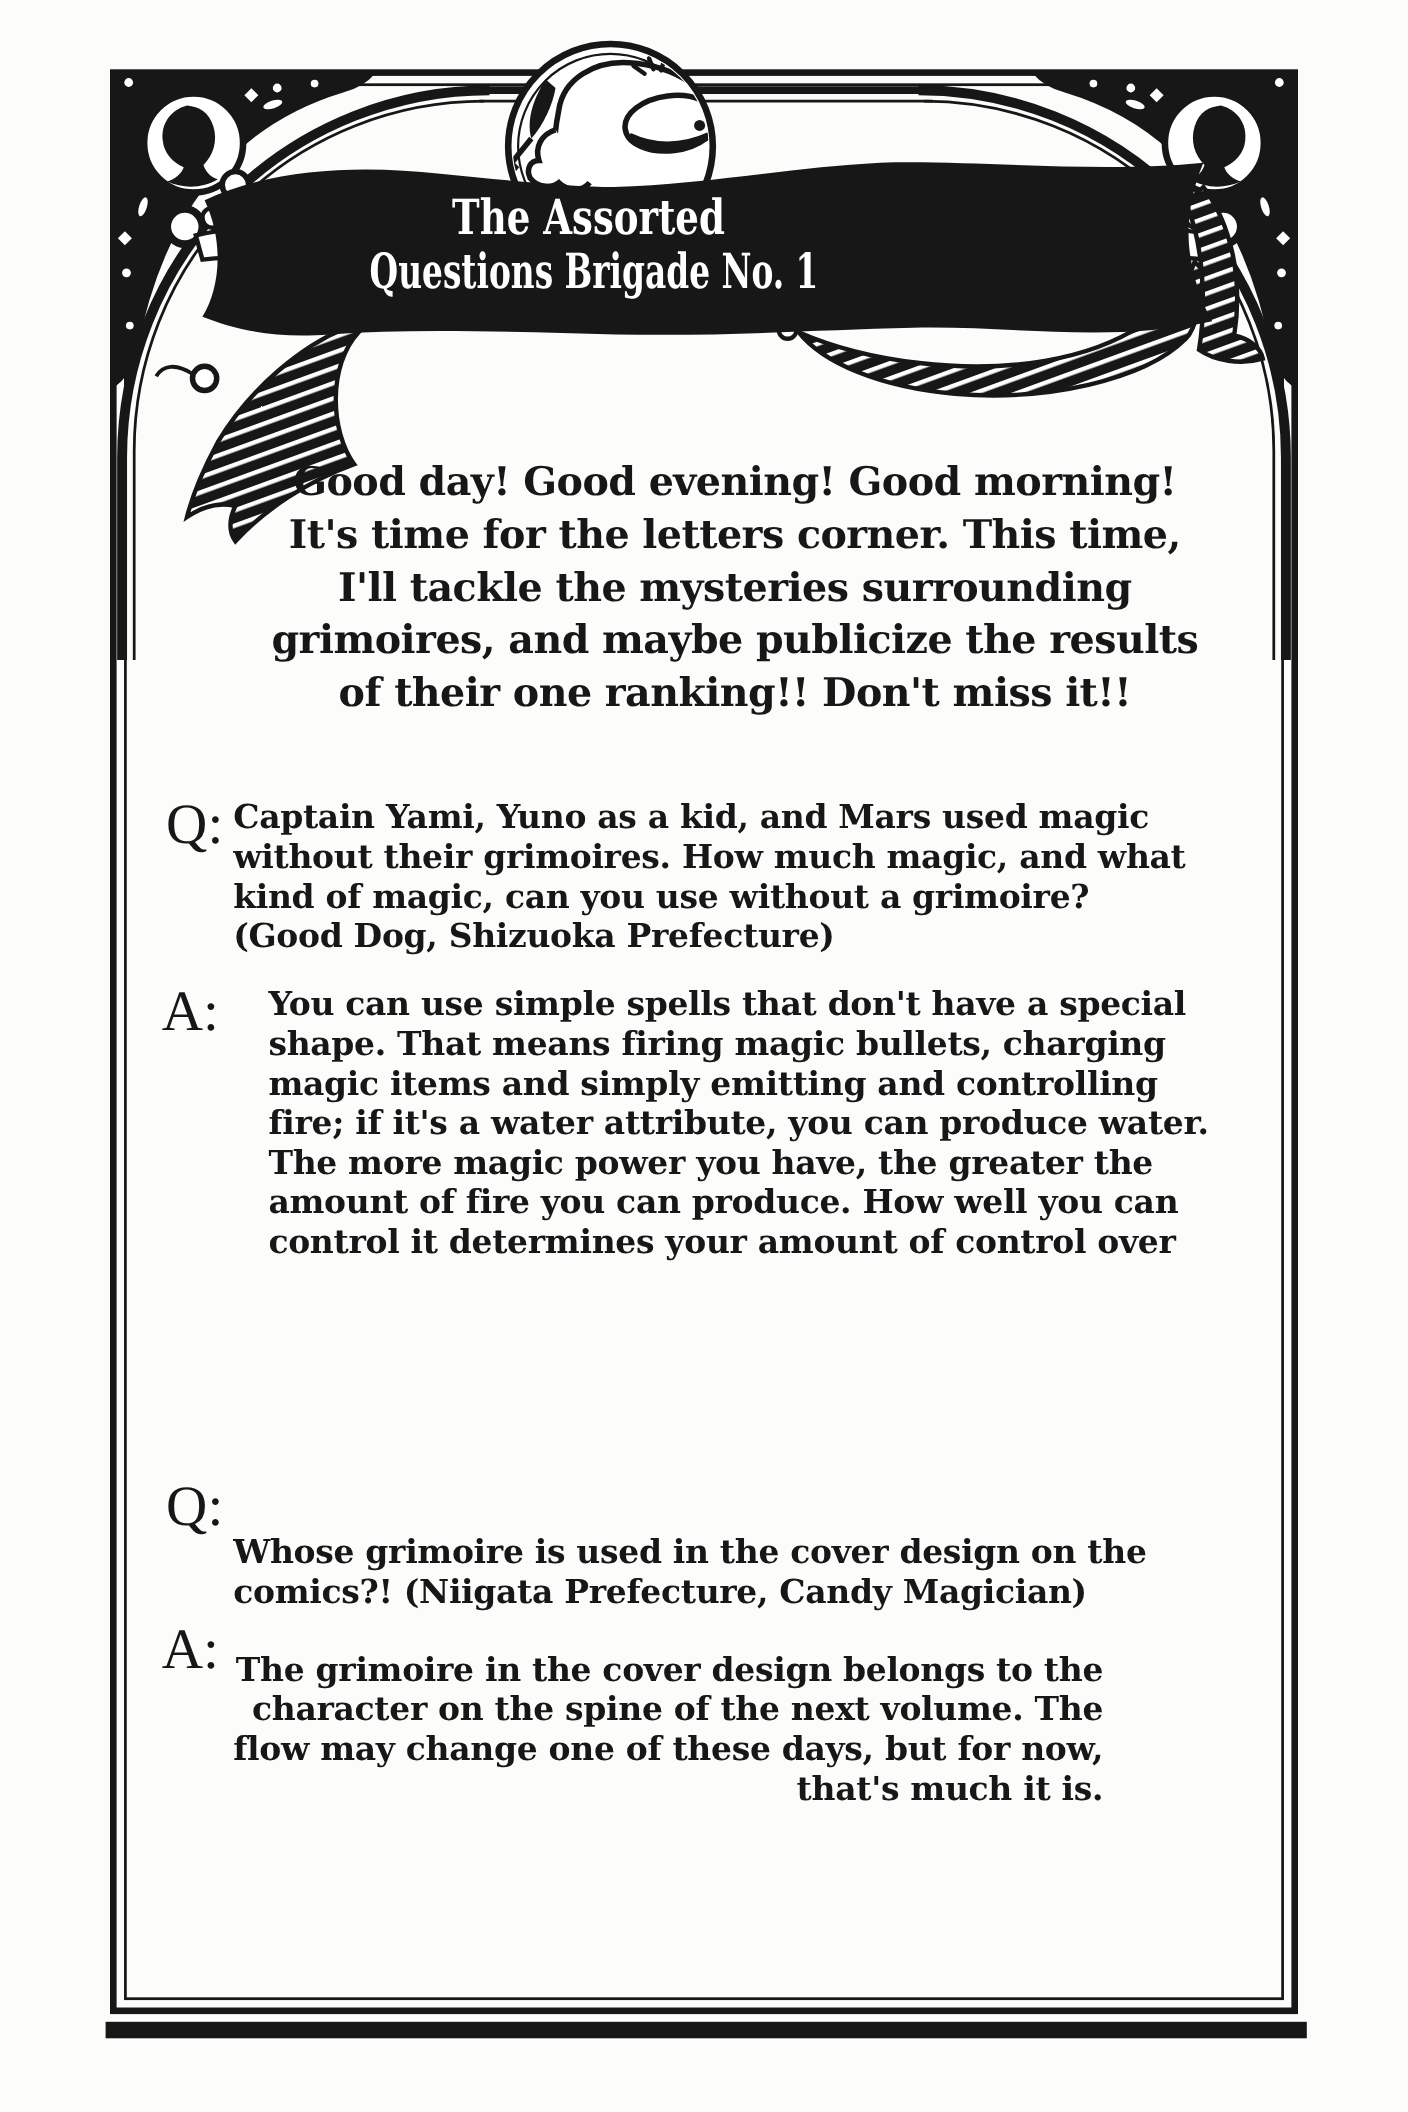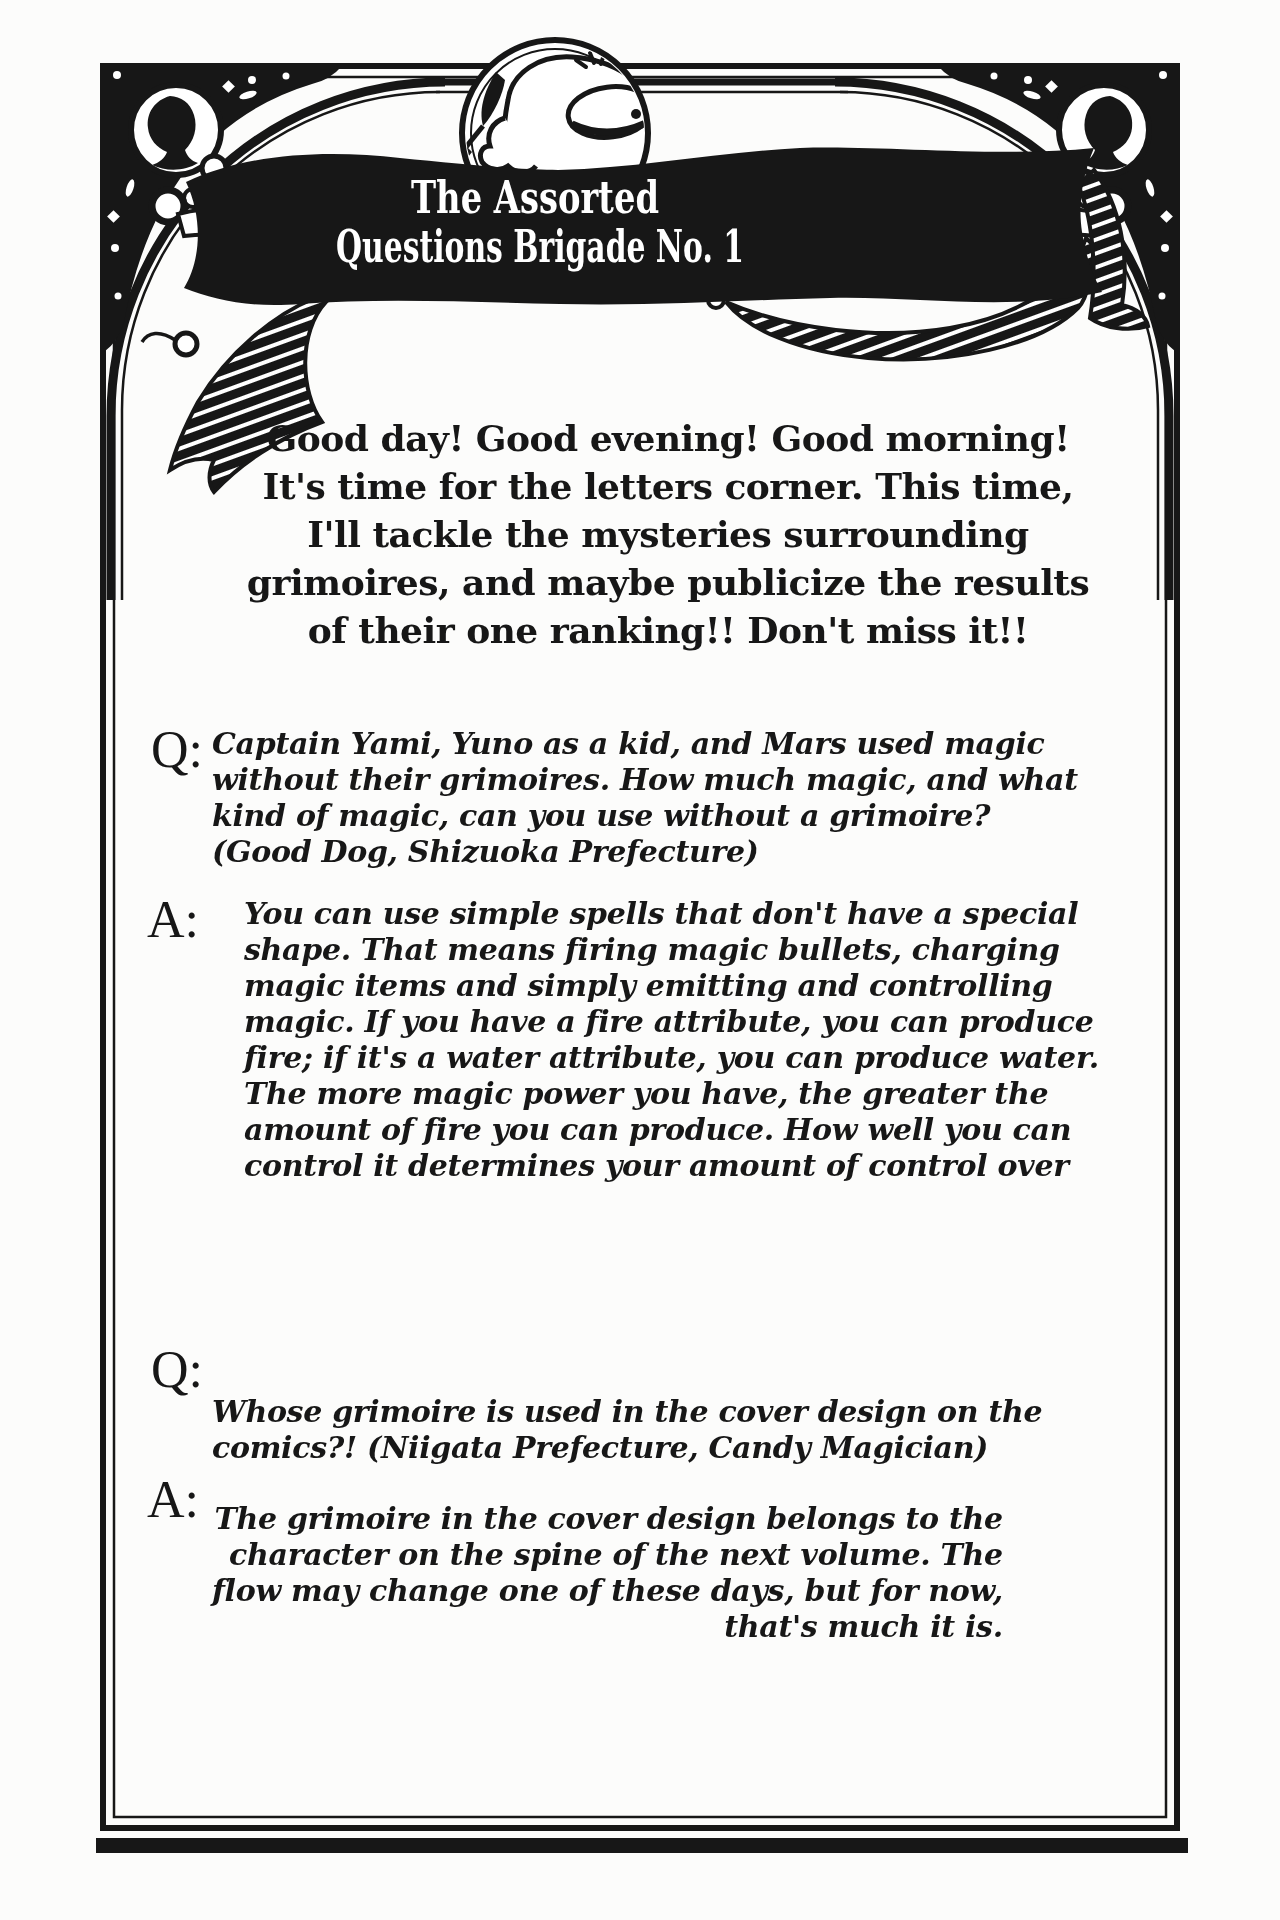--- a/index.html
+++ b/index.html
@@ -19,21 +19,21 @@
     margin-left:48px;
   }
   .marker{
     position:absolute;
     font-family:"Liberation Serif", serif;
     font-size:52px;font-weight:400;line-height:1;
   }
   .lines{
     position:absolute;left:212px;
     font-size:30px;font-weight:bold;line-height:36px;
-    letter-spacing:-0.3px;white-space:nowrap;font-style:italic;
+    letter-spacing:-0.3px;white-space:nowrap;
   }
   .q1m{top:724px;left:151px;}
   .q1l{top:726px;}
   .a1m{top:894px;left:147px;}
   .a1l{top:896px;margin-left:32px;}
   .q2m{top:1344px;left:151px;}
   .q2l{top:1394px;}
   .a2m{top:1474px;left:147px;}
   .a2l{top:1501px;text-align:right;}
 </style>
@@ -158,21 +158,20 @@
     <div>without their grimoires. How much magic, and what</div>
     <div>kind of magic, can you use without a grimoire?</div>
     <div>(Good Dog, Shizuoka Prefecture)</div>
   </div>
 
   <div class="marker a1m">A:</div>
   <div class="lines a1l">
     <div>You can use simple spells that don't have a special</div>
     <div>shape. That means firing magic bullets, charging</div>
     <div>magic items and simply emitting and controlling</div>
-    <div>magic. If you have a fire attribute, you can produce</div>
     <div>fire; if it's a water attribute, you can produce water.</div>
     <div>The more magic power you have, the greater the</div>
     <div>amount of fire you can produce. How well you can</div>
     <div>control it determines your amount of control over</div>
   </div>
 
   <div class="marker q2m">Q:</div>
   <div class="lines q2l">
     <div>Whose grimoire is used in the cover design on the</div>
     <div>comics?! (Niigata Prefecture, Candy Magician)</div>

